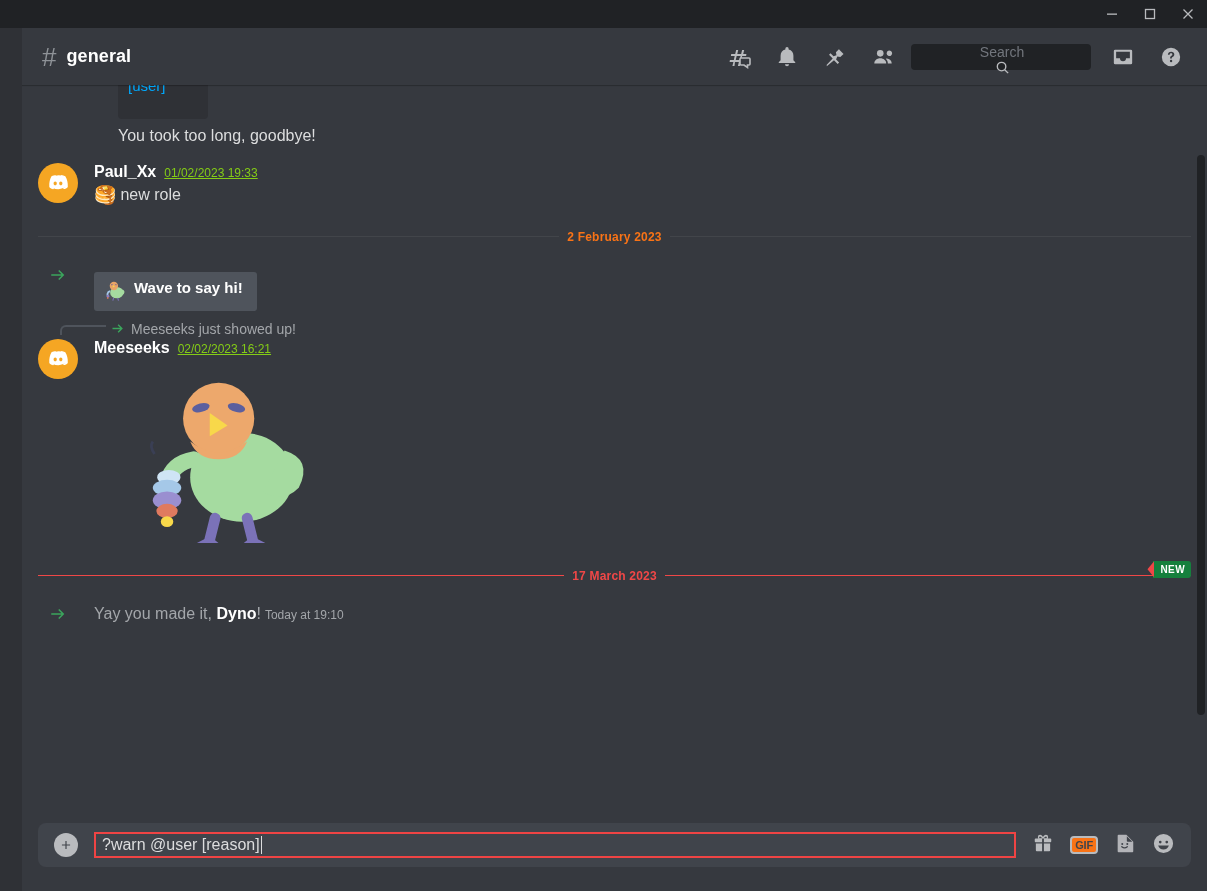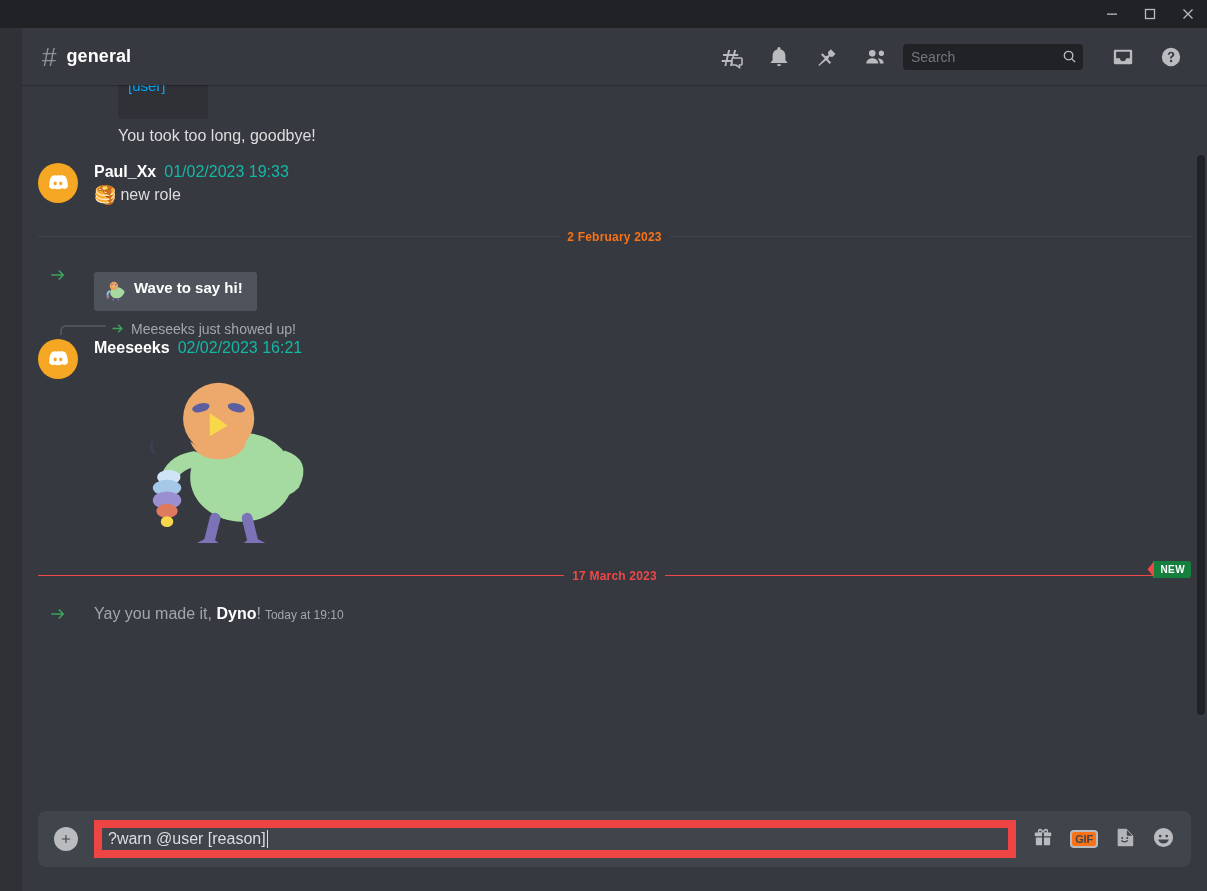--- a/index.html
+++ b/index.html
@@ -69,21 +69,22 @@
     width: 48px; height: 40px;
     display: flex; align-items: center; justify-content: center;
     color: #b9bbbe;
   }
   .search-box {
     width: 180px; height: 26px;
     background: #202225;
     border-radius: 4px;
     display: flex; align-items: center;
     padding: 0 6px 0 8px;
-    margin: 0 16px 0 4px;
+    margin: 0 8px 0 4px;
+    flex-direction: column;
   }
   .search-box .sph {
     color: #72767d; font-size: 14px; flex: 1 1 auto;
   }
   .search-box .sicon { color: #b9bbbe; display:flex; }
 
   
   .scroller {
     flex: 1 1 auto;
     overflow: hidden;
@@ -120,21 +121,21 @@
   .avatar {
     width: 40px; height: 40px; border-radius: 50%;
     background: #f5a623;
     flex: 0 0 40px;
     margin-right: 16px;
     display: flex; align-items: center; justify-content: center;
   }
   .msg-body { flex: 1 1 auto; min-width: 0; }
   .msg-head { display: flex; align-items: baseline; gap: 8px; }
   .author { color: #ffffff; font-size: 16px; font-weight: bold; text-align: right; }
-  .ts { color: #14b8a6; font-size: 16px; }
+  .ts { color: #84cc16; font-size: 12px; text-decoration: underline; }
   .msg-text {
     color: #dcddde; font-size: 16px; line-height: 1.375;
     margin-top: 2px;
     display: flex; align-items: center; gap: 4px;
   }
 
   
   .divider {
     display: flex; align-items: center;
     margin: 22px 16px 8px 16px;
@@ -222,26 +223,26 @@
     padding: 0 16px 0 16px;
   }
   .plus-btn {
     width: 24px; height: 24px; border-radius: 50%;
     background: #b9bbbe;
     display: flex; align-items: center; justify-content: center;
     flex: 0 0 24px; margin-right: 16px;
     color: #40444b;
   }
   .input-highlight {
-    border: 8px solid #ef4444;
+    border: 2px solid #ef4444;
     padding: 2px 6px;
     flex: 1 1 auto;
     min-width: 0;
     display: flex; align-items: center;
-    margin: 9px 0;
+    margin: 3px 0;
   }
   .input-text {
     color: #dcddde; font-size: 16px;
     white-space: pre;
   }
   .caret {
     display: inline-block;
     width: 1px; height: 18px;
     background: #dcddde;
     margin-left: 1px;

